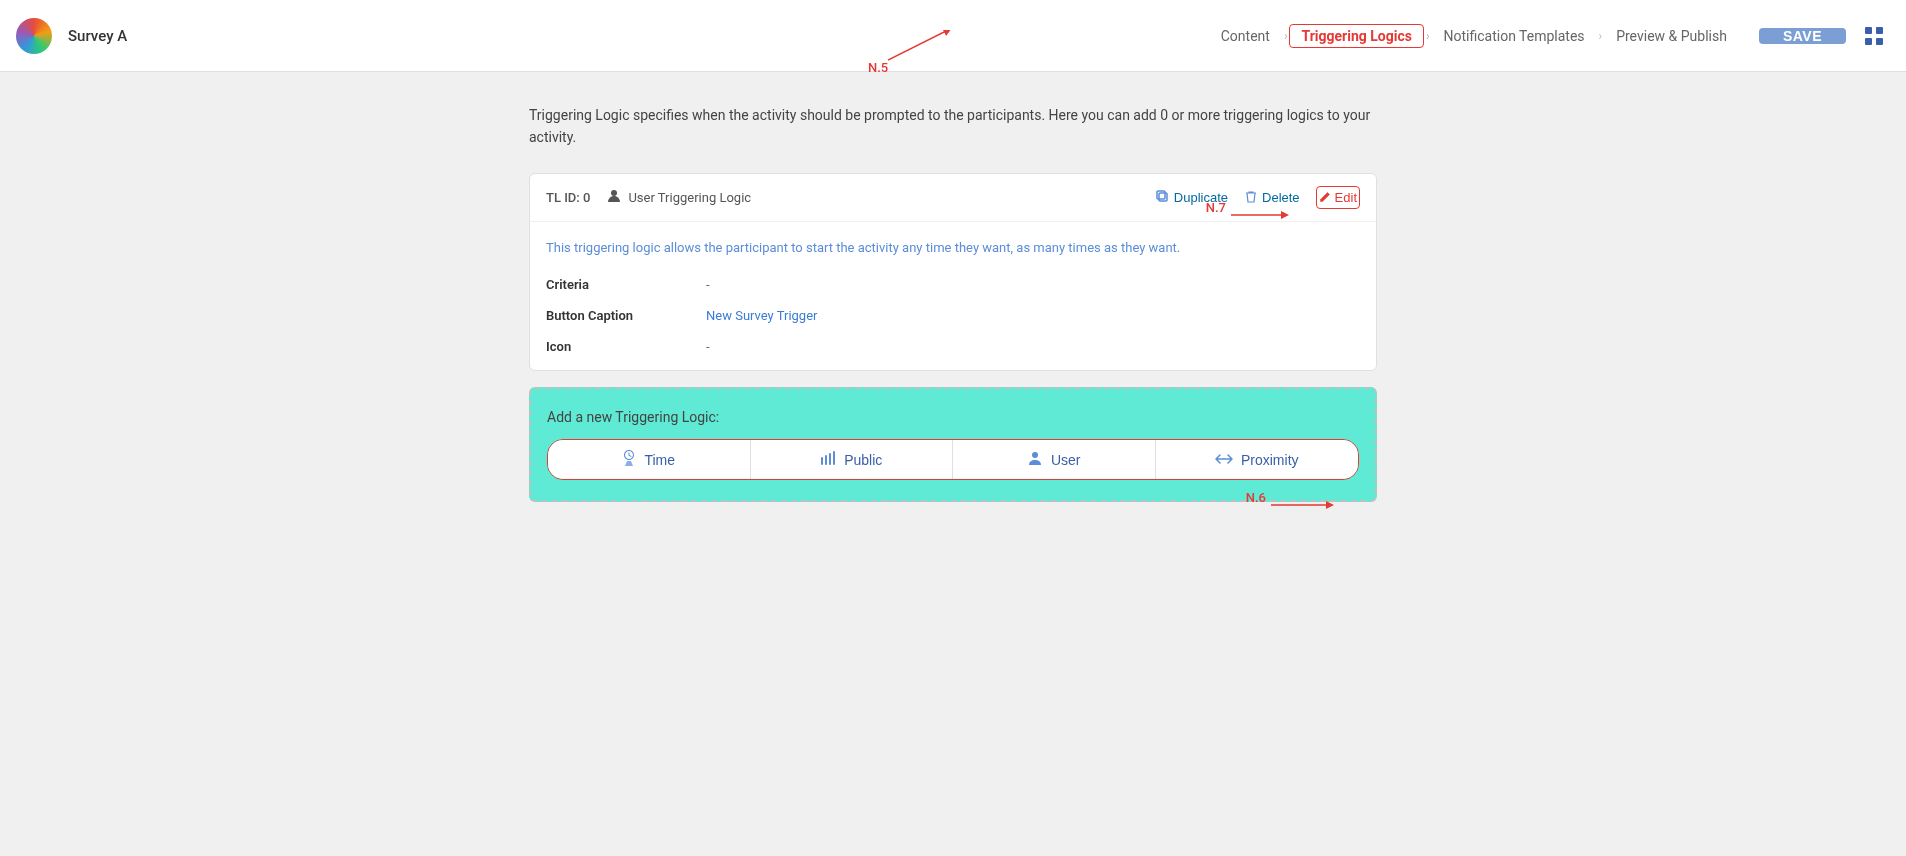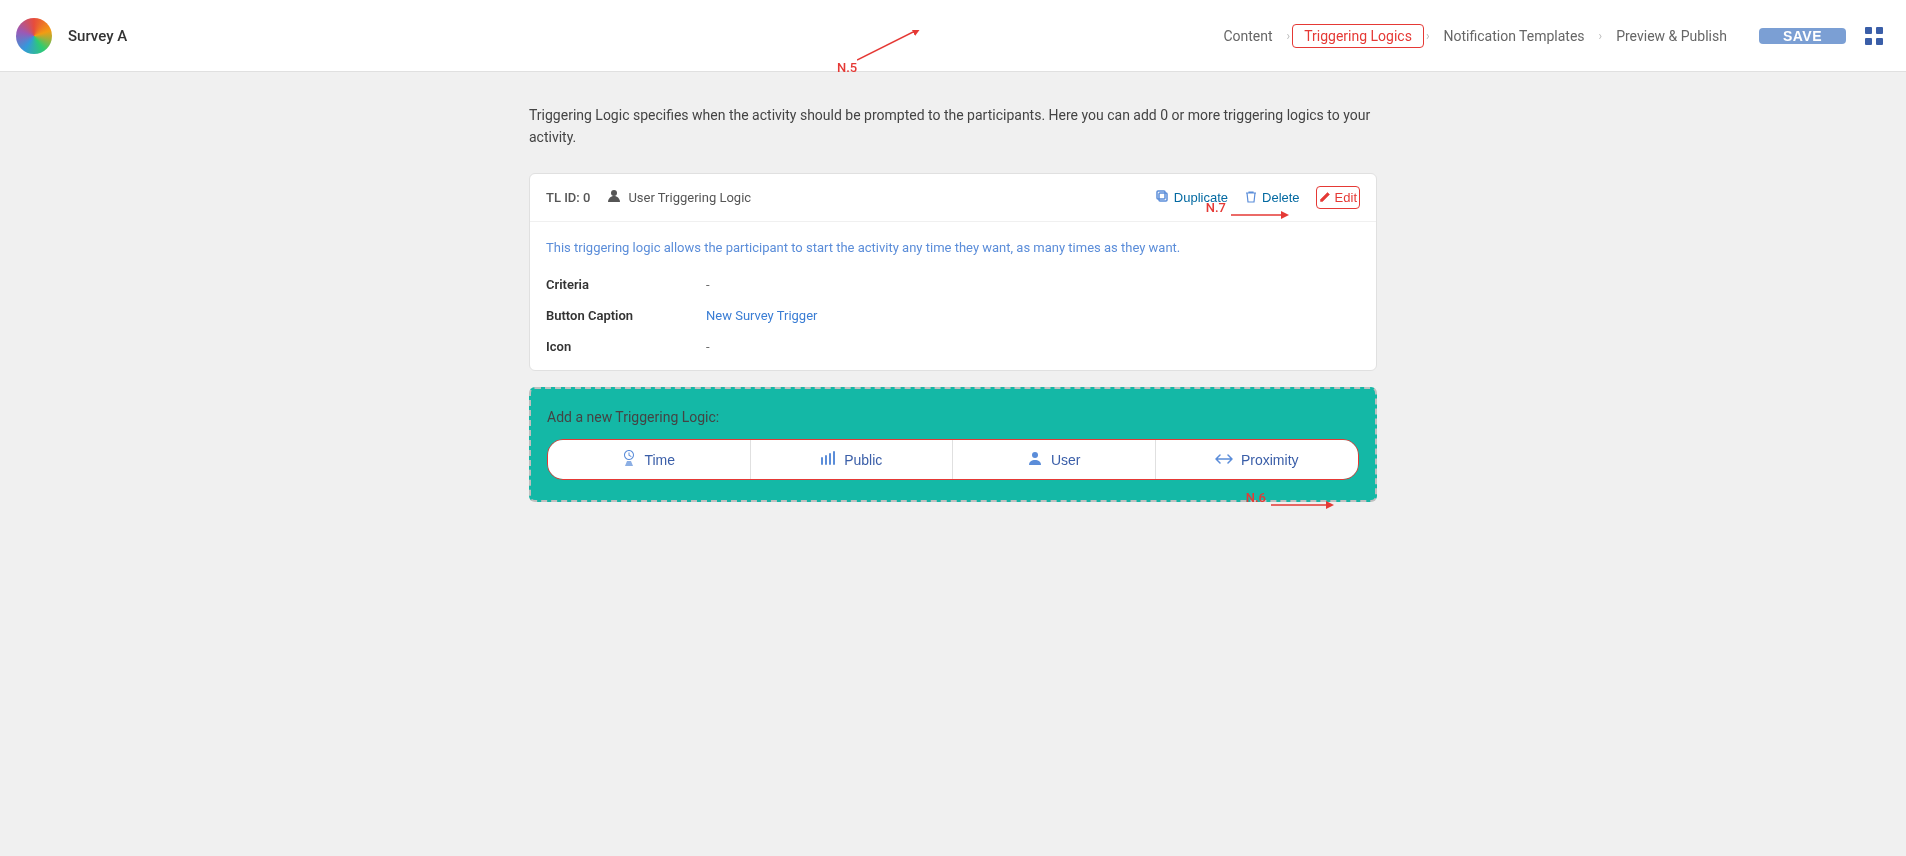--- a/index.html
+++ b/index.html
@@ -32,20 +32,21 @@
       color: #666;
       padding: 4px 12px;
       cursor: pointer;
       white-space: nowrap;
     }
     .nav-step.active {
       color: #e53935;
       border: 1.5px solid #e53935;
       border-radius: 4px;
       padding: 3px 11px;
+      font-weight: bold;
     }
     .nav-arrow {
       color: #bbb;
       margin: 0 2px;
       font-size: 12px;
     }
     .btn-save {
       background: #7b9fd4; color: #fff;
       border: none; border-radius: 4px;
       padding: 0 24px;
@@ -149,21 +150,21 @@
       color: #3a7dd4;
     }
     .tl-field-value.plain {
       color: #666;
     }
 
     
     .add-tl-section {
       border: 2px dashed #c0c0c0;
       border-radius: 6px;
-      background: #14b8a6;
+      background: #5eead4;
       padding: 20px 16px;
     }
     .add-tl-title {
       font-size: 14px;
       color: #444;
       margin-bottom: 14px;
     }
     .add-tl-options {
       display: grid;
       grid-template-columns: 1fr 1fr 1fr 1fr;
@@ -214,21 +215,21 @@
   <div class="icon-grid">
     <svg width="20" height="20" viewBox="0 0 20 20" fill="currentColor">
       <rect x="1" y="1" width="7" height="7" rx="1"></rect>
       <rect x="12" y="1" width="7" height="7" rx="1"></rect>
       <rect x="1" y="12" width="7" height="7" rx="1"></rect>
       <rect x="12" y="12" width="7" height="7" rx="1"></rect>
     </svg>
   </div>
 </div>
 
-<div style="position:fixed; top:60px; left:837px; color:#e53935; font-size:13px; font-weight:500; z-index:999; pointer-events:none;">
+<div style="position:fixed; top:60px; left:868px; color:#e53935; font-size:13px; font-weight:500; z-index:999; pointer-events:none;">
   <span>N.5</span>
   <svg style="position:absolute; top:-30px; left:20px;" width="80" height="40">
     <line x1="0" y1="30" x2="60" y2="0" stroke="#e53935" stroke-width="1.5" marker-end="url(#arrow1)"></line>
     <defs>
       <marker id="arrow1" markerWidth="6" markerHeight="6" refX="3" refY="3" orient="auto">
         <path d="M0,0 L0,6 L6,3 z" fill="#e53935"></path>
       </marker>
     </defs>
   </svg>
 </div>

